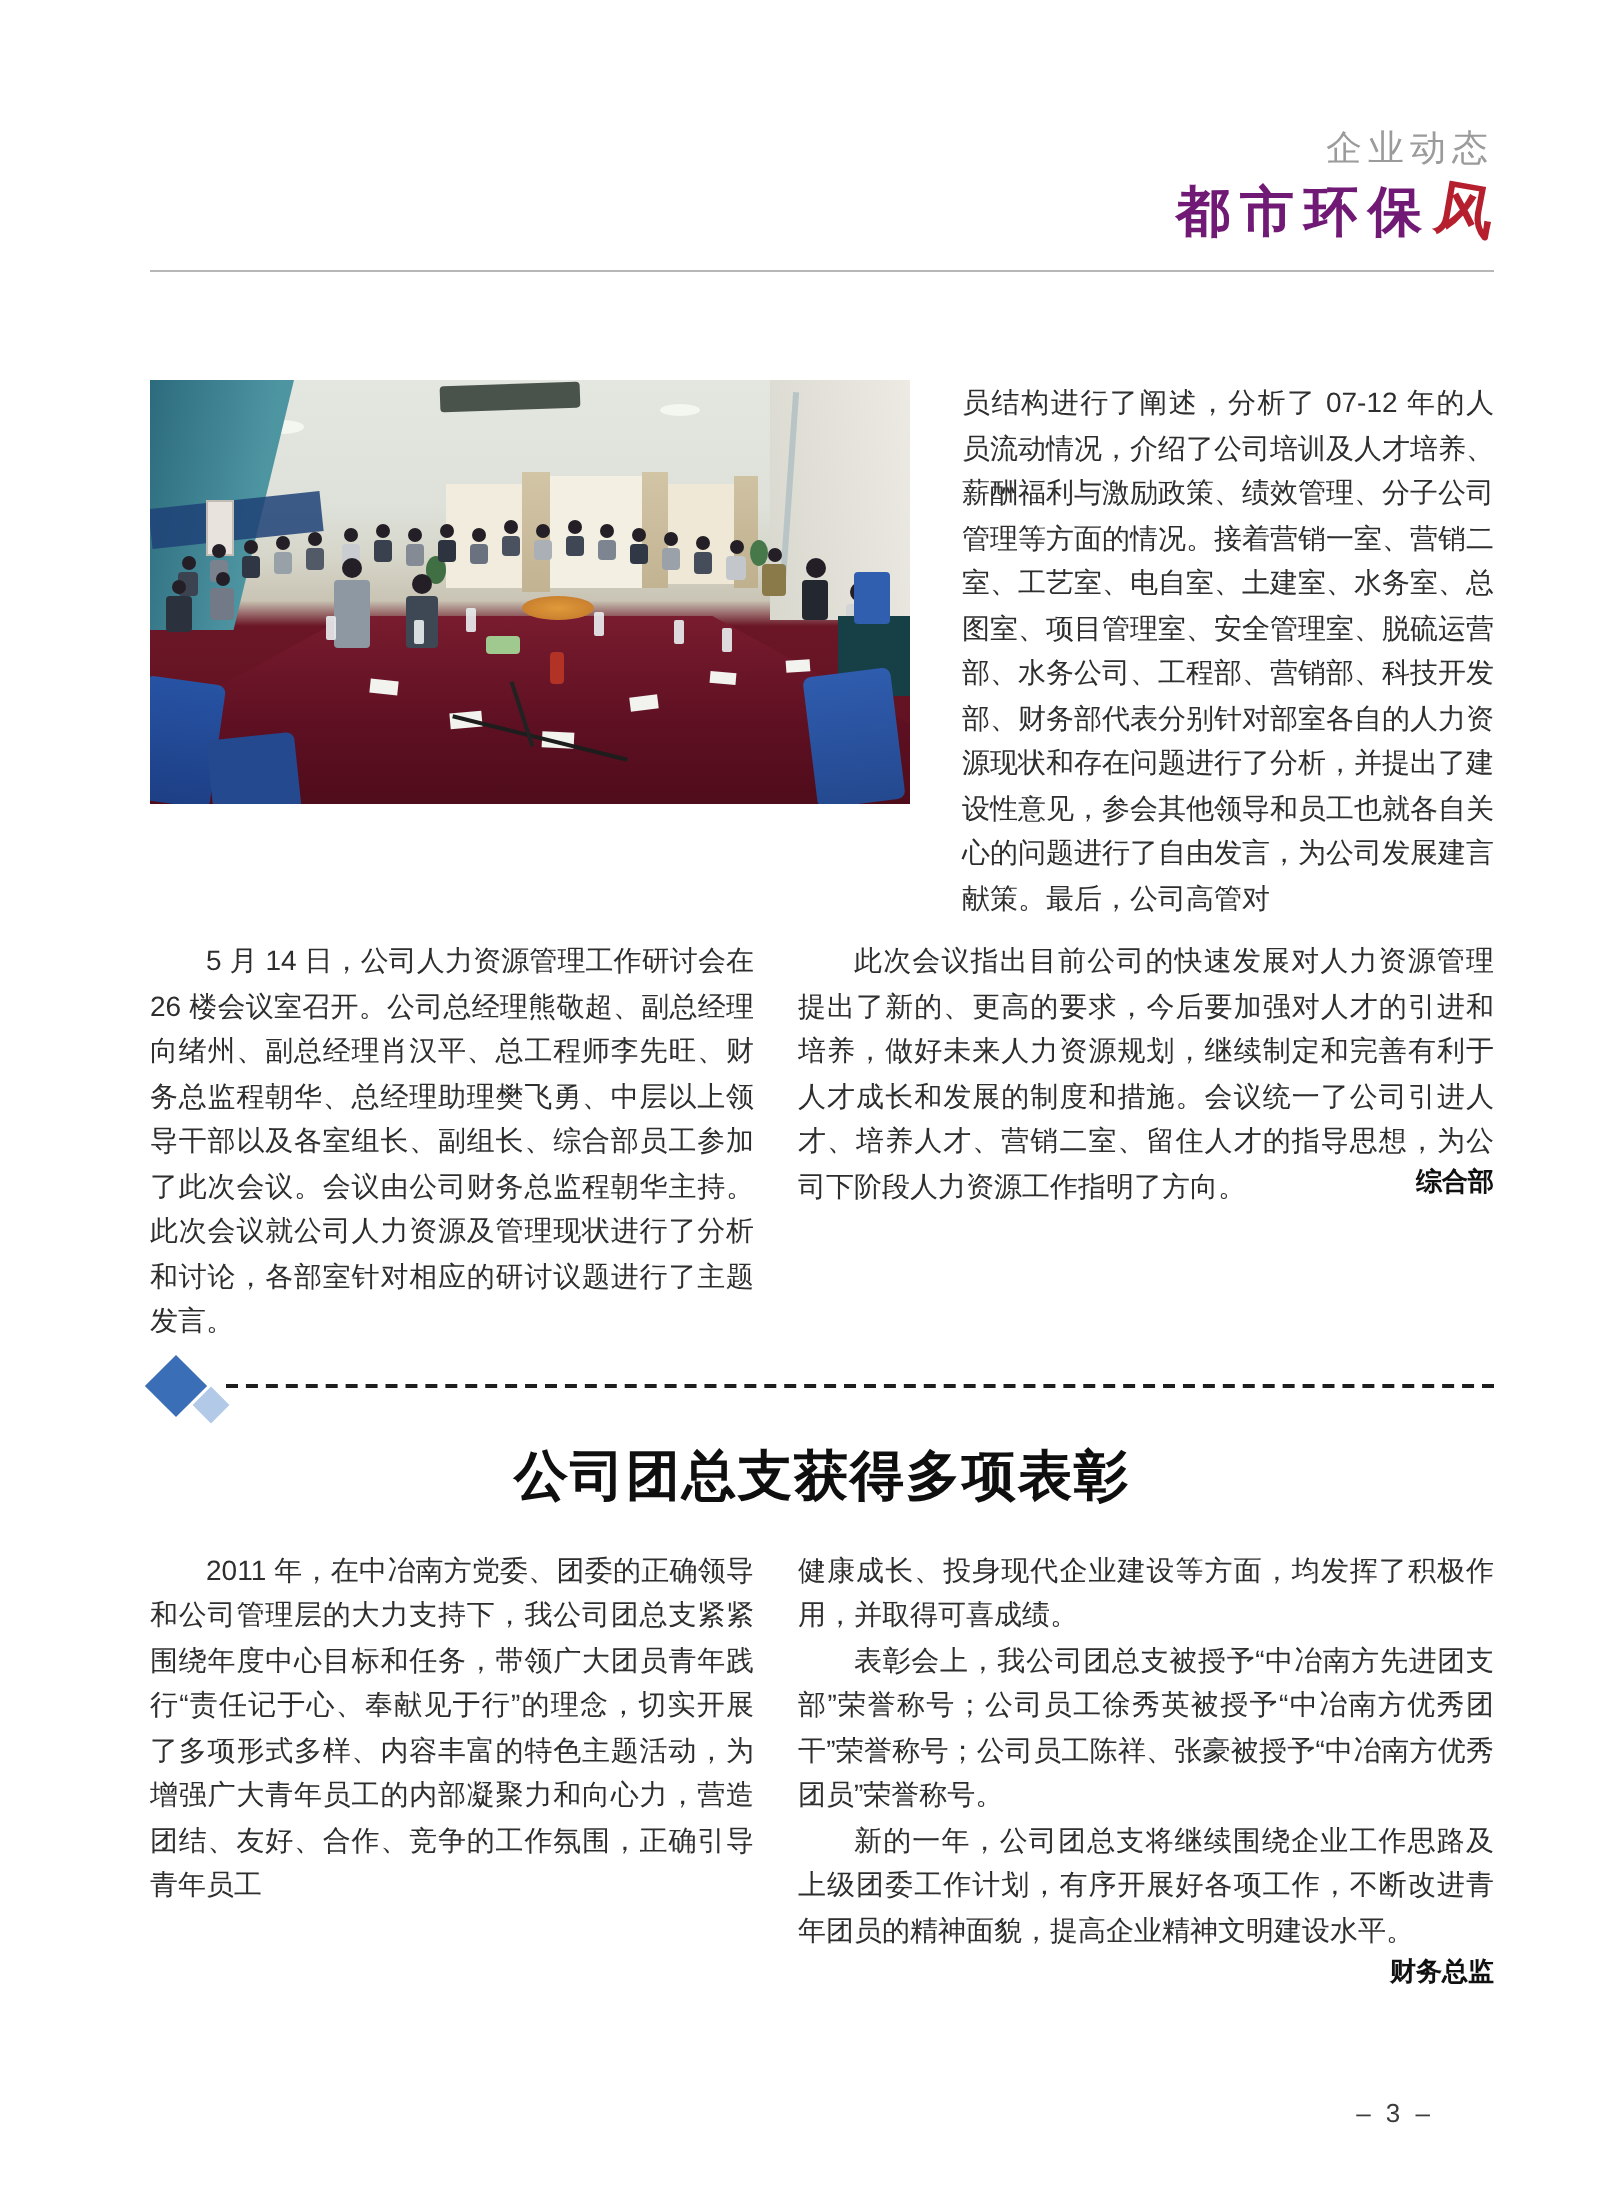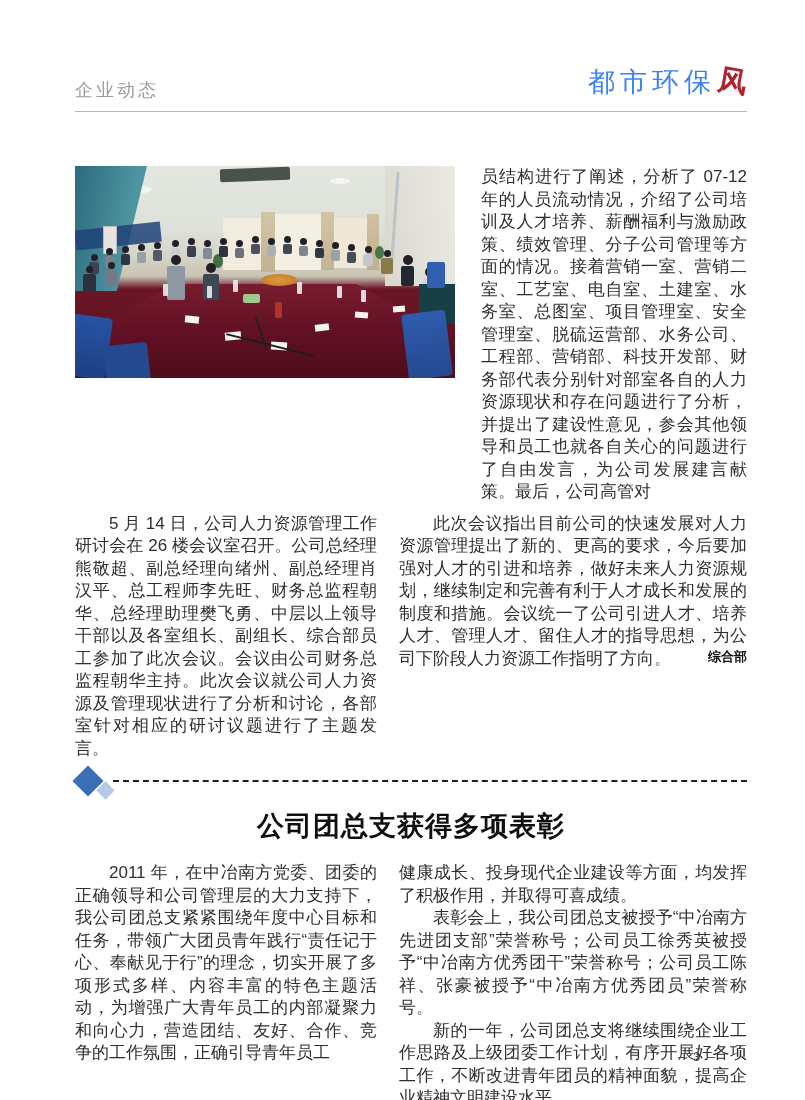--- a/index.html
+++ b/index.html
@@ -2,45 +2,45 @@
 <html><head>
 <meta charset="utf-8">
 <style>
   html,body{margin:0;padding:0;background:#ffffff;}
   .page{position:relative;width:805px;height:1100px;background:#fff;overflow:hidden;
         font-family:"Liberation Sans",sans-serif;color:#2a2a2a;box-sizing:border-box;}
   .content{position:absolute;left:75px;top:0;width:672px;}
 
   
   .hdr{display:flex;justify-content:space-between;align-items:flex-end;
-       margin-top:62px;padding-bottom:9px;border-bottom:1px solid #b7b7b7;}
+       margin-top:62px;padding-bottom:9px;border-bottom:1px solid #b7b7b7;flex-direction:column;}
   .hdr-section{font-size:18px;letter-spacing:3px;color:#9b9b9b;}
   .hdr-logo{display:flex;align-items:baseline;}
-  .hdr-logo-text{font-size:27px;font-weight:400;letter-spacing:5px;color:#3b82f6;}
+  .hdr-logo-text{font-size:27px;font-weight:700;letter-spacing:5px;color:#701a75;}
   .hdr-logo-mark{font-size:29px;font-weight:bold;color:#b51f2e;margin-left:2px;
                  transform:rotate(10deg);display:inline-block;font-family:"Liberation Serif",serif;}
 
   
   .art-title{font-family:"Liberation Serif",serif;font-weight:bold;color:#0f0f0f;
              font-size:27px;letter-spacing:1px;text-align:center;}
   .t1{margin-top:62px;}
   .t2{margin-top:10px;}
 
   
   .row1{display:flex;margin-top:54px;}
   .photo{position:relative;width:380px;height:212px;overflow:hidden;flex:none;
          background:linear-gradient(180deg,#e3e7e0 0%,#dde1d9 30%,#d6d5c9 42%,#c9c4b4 52%,#6b1626 58%,#5a0f1f 100%);}
   .ph{position:absolute;}
   .col-a{width:266px;margin-left:26px;}
   .row2{display:flex;margin-top:9px;}
   .col-l{width:302px;flex:none;}
   .col-r{width:348px;margin-left:22px;flex:none;}
 
   
-  .bp{font-size:17px;line-height:22.5px;text-align:justify;margin:0;color:#2e2e2e;}
+  .bp{font-size:14px;line-height:22.5px;text-align:justify;margin:0;color:#2e2e2e;}
   .ind{text-indent:2em;}
   .byline{font-size:13px;font-weight:bold;text-align:right;color:#111;}
   .byline-overlap{margin-top:-22.5px;font-family:Liberation Serif, serif;}
   .byline-own{margin-top:1px;}
 
   
   .divider{position:relative;height:30px;margin-top:8px;}
   .dia-big{position:absolute;left:2px;top:2px;width:22px;height:22px;background:#3a6fb8;transform:rotate(45deg);}
   .dia-small{position:absolute;left:24px;top:16px;width:13px;height:13px;background:#b3c9e8;transform:rotate(45deg);}
   .dash-line{position:absolute;left:38px;right:0;top:12px;border-top:2px dashed #1e1e1e;}
@@ -148,21 +148,21 @@
       <div class="col-a">
         <p class="bp">员结构进行了阐述，分析了 07-12 年的人员流动情况，介绍了公司培训及人才培养、薪酬福利与激励政策、绩效管理、分子公司管理等方面的情况。接着营销一室、营销二室、工艺室、电自室、土建室、水务室、总图室、项目管理室、安全管理室、脱硫运营部、水务公司、工程部、营销部、科技开发部、财务部代表分别针对部室各自的人力资源现状和存在问题进行了分析，并提出了建设性意见，参会其他领导和员工也就各自关心的问题进行了自由发言，为公司发展建言献策。最后，公司高管对</p>
       </div>
     </div>
 
     <div class="row2">
       <div class="col-l">
         <p class="bp ind">5 月 14 日，公司人力资源管理工作研讨会在 26 楼会议室召开。公司总经理熊敬超、副总经理向绪州、副总经理肖汉平、总工程师李先旺、财务总监程朝华、总经理助理樊飞勇、中层以上领导干部以及各室组长、副组长、综合部员工参加了此次会议。会议由公司财务总监程朝华主持。此次会议就公司人力资源及管理现状进行了分析和讨论，各部室针对相应的研讨议题进行了主题发言。</p>
       </div>
       <div class="col-r">
-        <p class="bp ind">此次会议指出目前公司的快速发展对人力资源管理提出了新的、更高的要求，今后要加强对人才的引进和培养，做好未来人力资源规划，继续制定和完善有利于人才成长和发展的制度和措施。会议统一了公司引进人才、培养人才、管理人才、留住人才的指导思想，为公司下阶段人力资源工作指明了方向。</p>
+        <p class="bp ind">此次会议指出目前公司的快速发展对人力资源管理提出了新的、更高的要求，今后要加强对人才的引进和培养，做好未来人力资源规划，继续制定和完善有利于人才成长和发展的制度和措施。会议统一了公司引进人才、培养人才、营销二室、留住人才的指导思想，为公司下阶段人力资源工作指明了方向。</p>
         <div class="byline byline-overlap">综合部</div>
       </div>
     </div>
 
     <div class="divider">
       <span class="dia-big"></span>
       <span class="dia-small"></span>
       <span class="dash-line"></span>
     </div>
 

